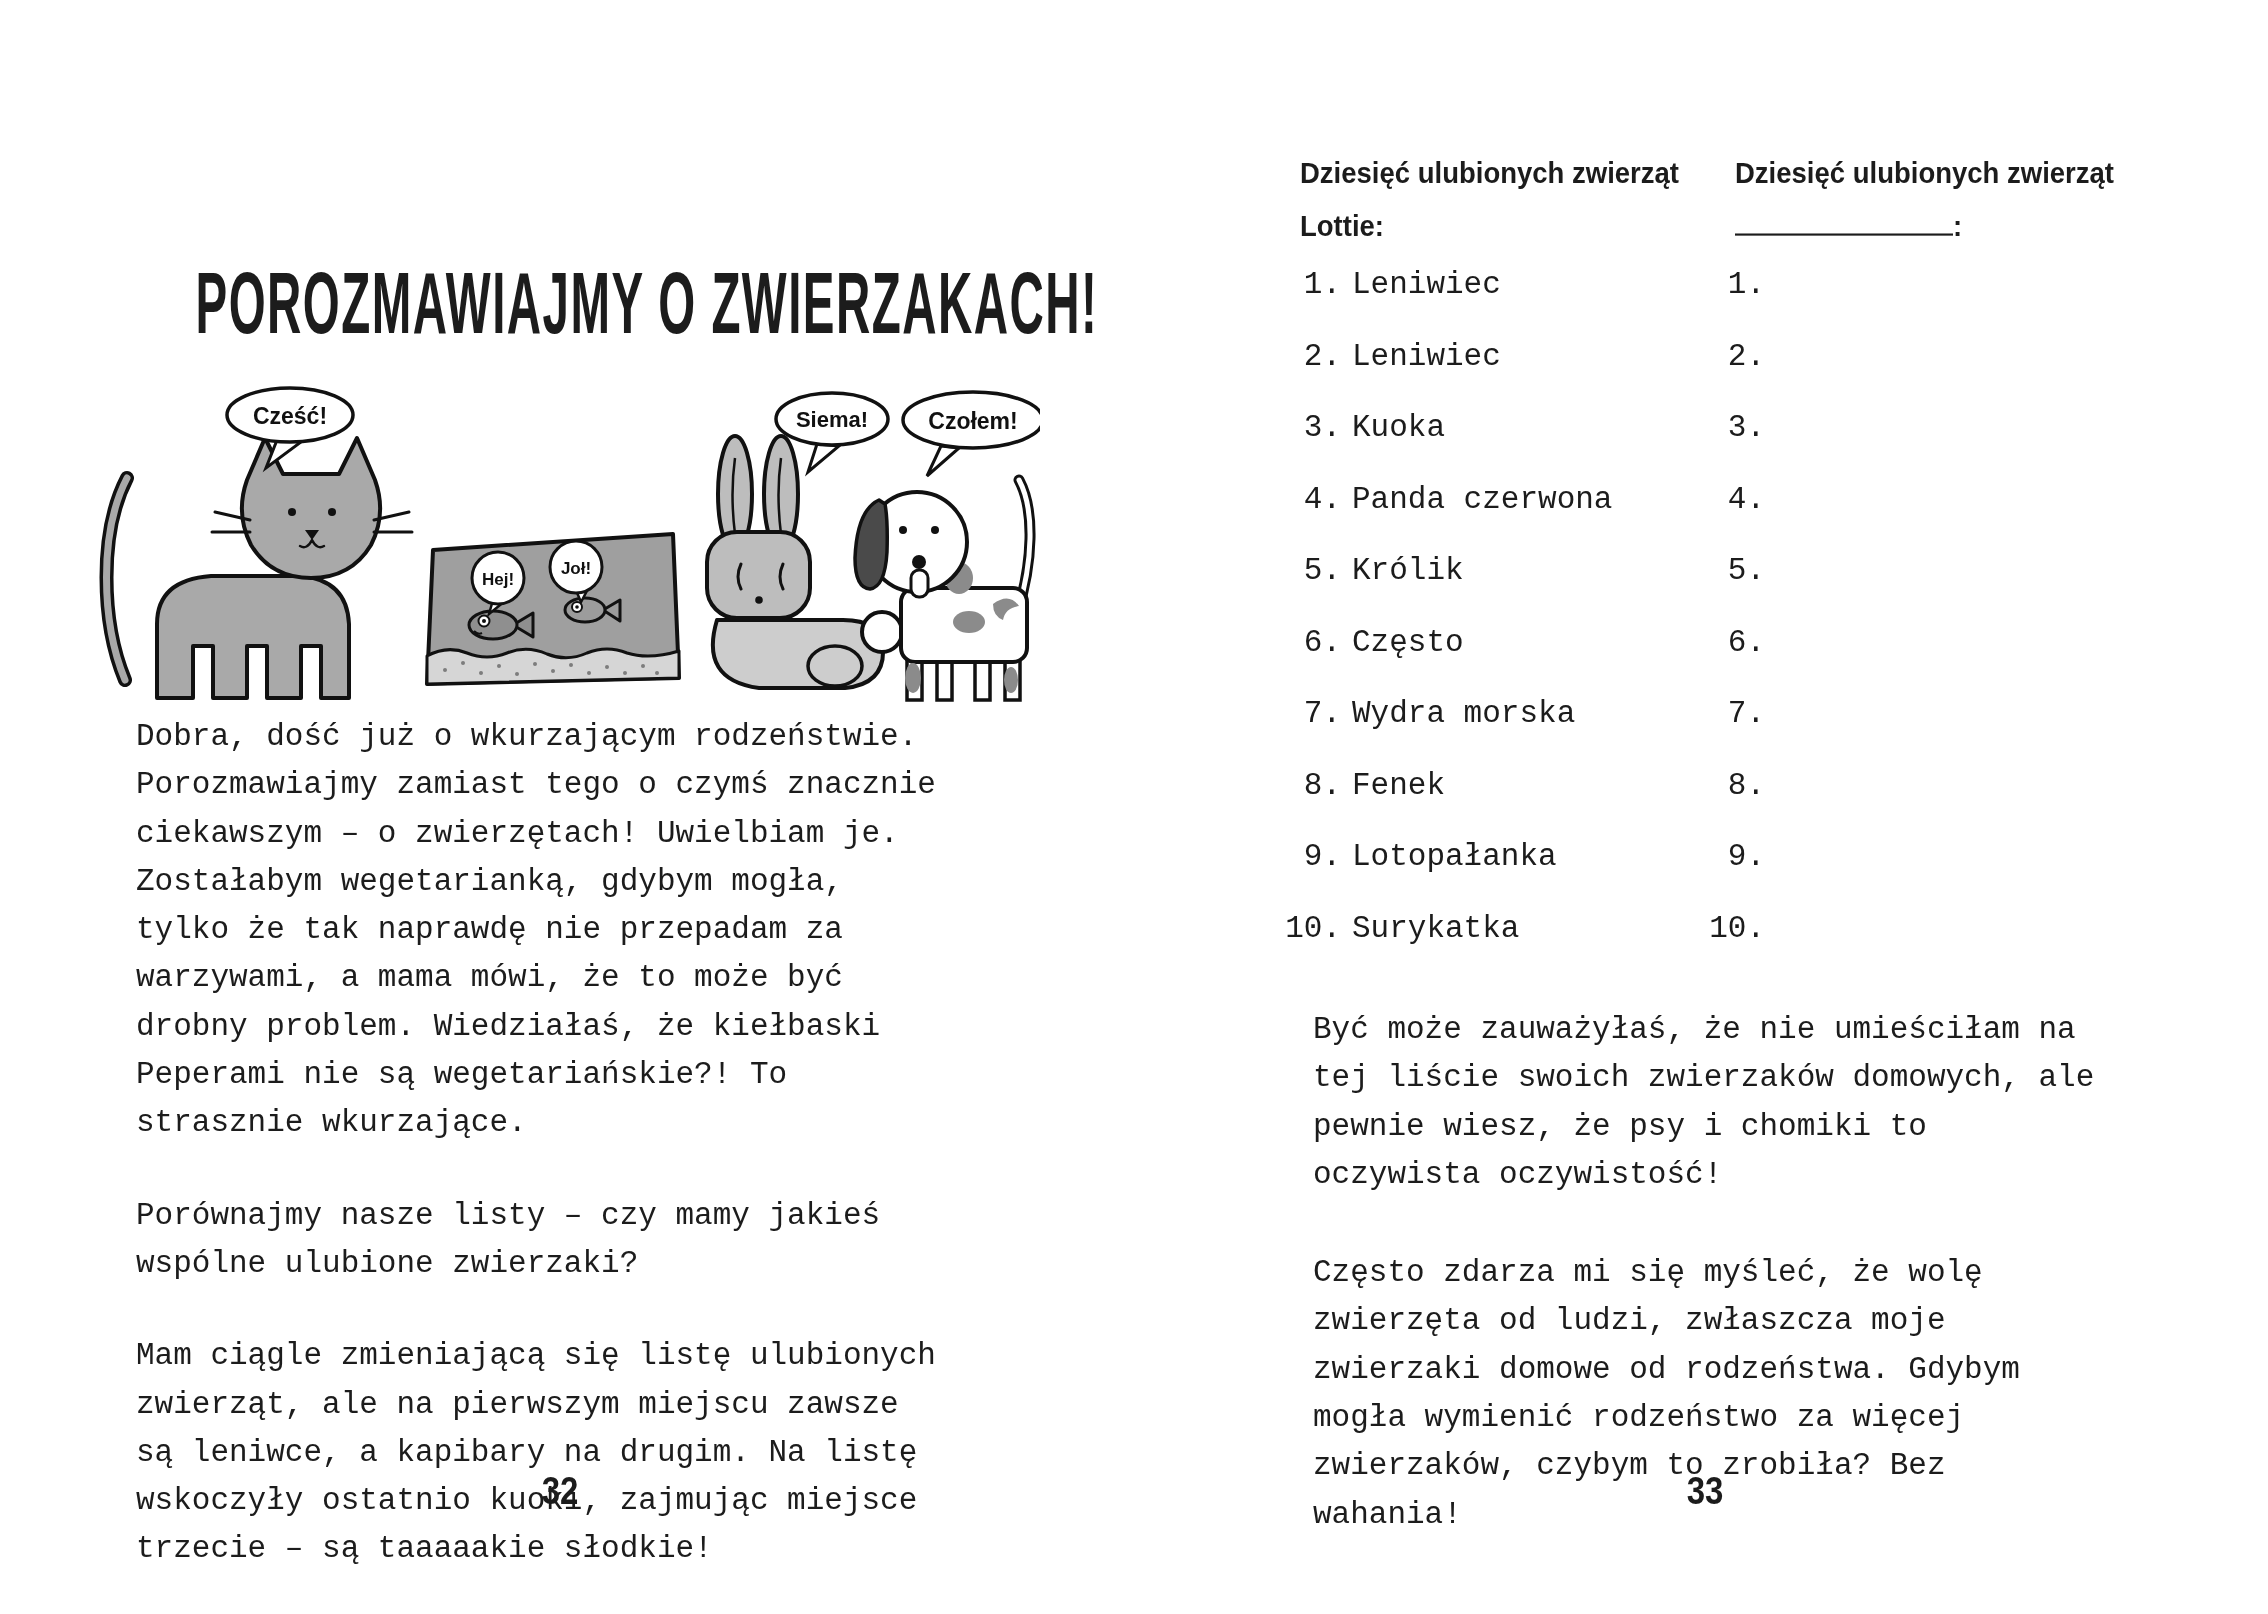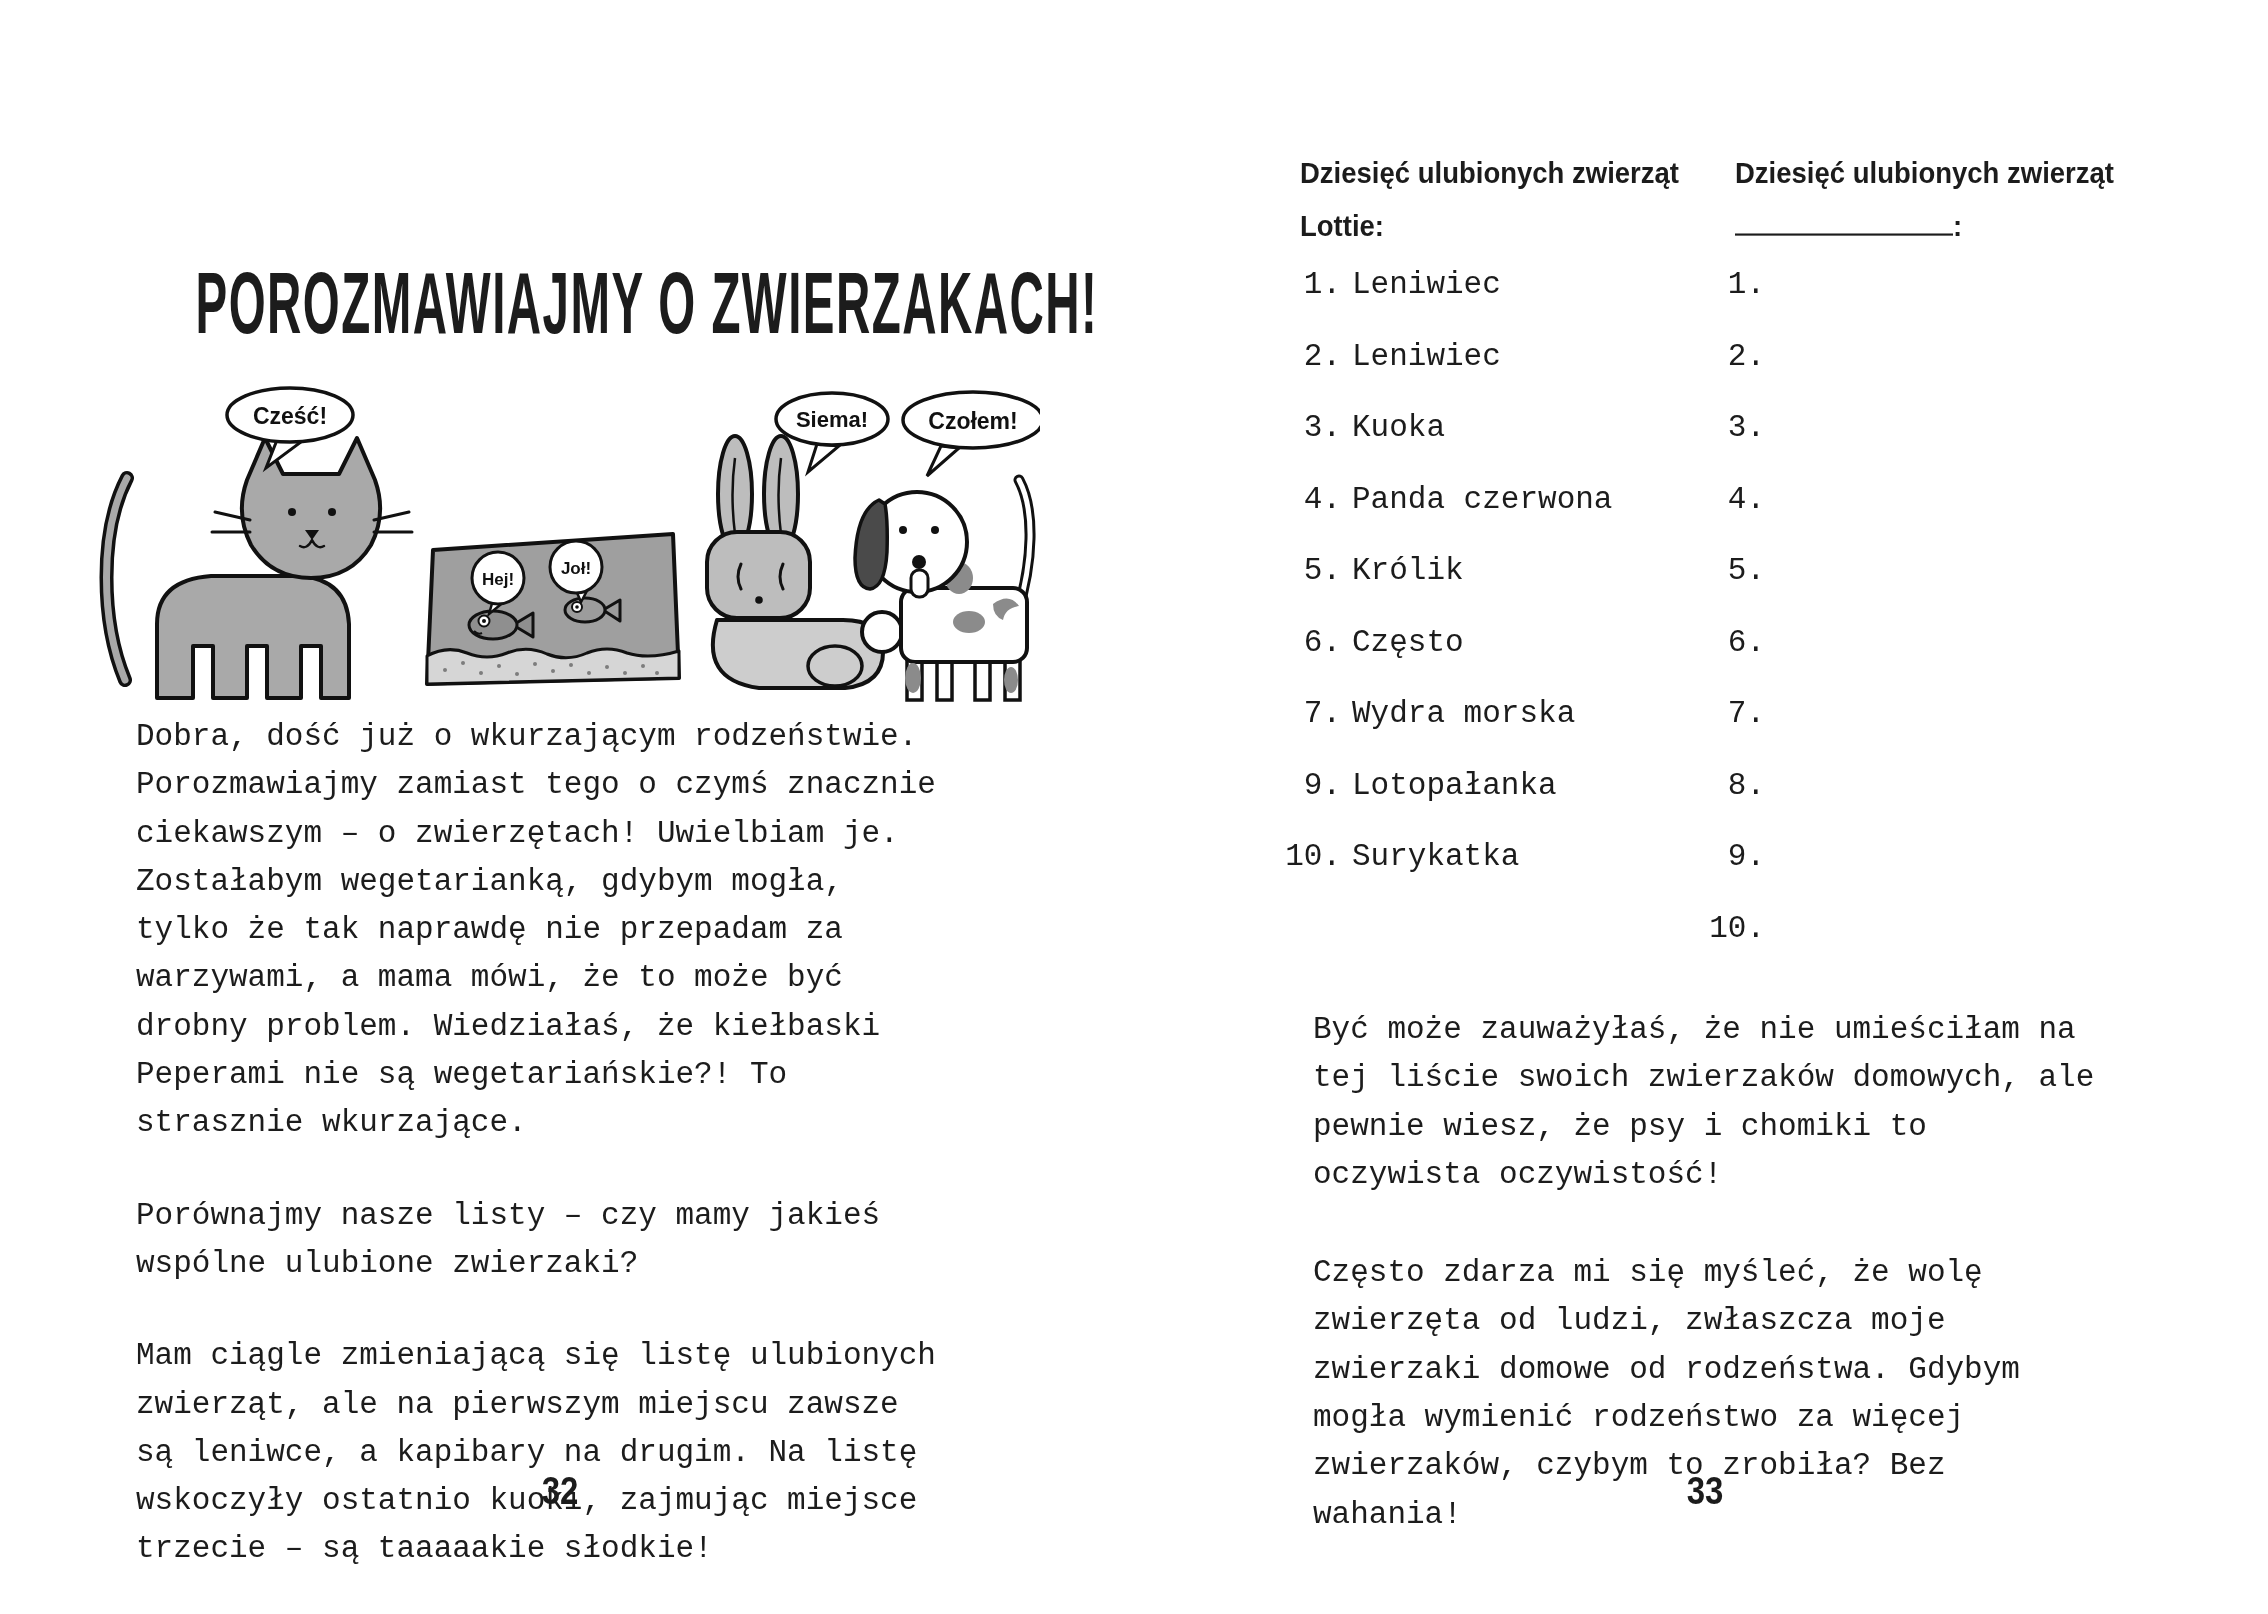--- a/index.html
+++ b/index.html
@@ -204,20 +204,21 @@
   </div>
 
   <div class="fav-list col1 serif">
     <div class="fav-row"><span class="fav-num">1.</span><span>Leniwiec</span></div>
     <div class="fav-row"><span class="fav-num">2.</span><span>Leniwiec</span></div>
     <div class="fav-row"><span class="fav-num">3.</span><span>Kuoka</span></div>
     <div class="fav-row"><span class="fav-num">4.</span><span>Panda czerwona</span></div>
     <div class="fav-row"><span class="fav-num">5.</span><span>Królik</span></div>
     <div class="fav-row"><span class="fav-num">6.</span><span>Często</span></div>
     <div class="fav-row"><span class="fav-num">7.</span><span>Wydra morska</span></div>
+    <div class="fav-row"><span class="fav-num">8.</span><span>Fenek</span></div>
     <div class="fav-row"><span class="fav-num">9.</span><span>Lotopałanka</span></div>
     <div class="fav-row"><span class="fav-num">10.</span><span>Surykatka</span></div>
   </div>
 
   <div class="fav-list col2 serif">
     <div class="fav-num2">1.</div>
     <div class="fav-num2">2.</div>
     <div class="fav-num2">3.</div>
     <div class="fav-num2">4.</div>
     <div class="fav-num2">5.</div>

